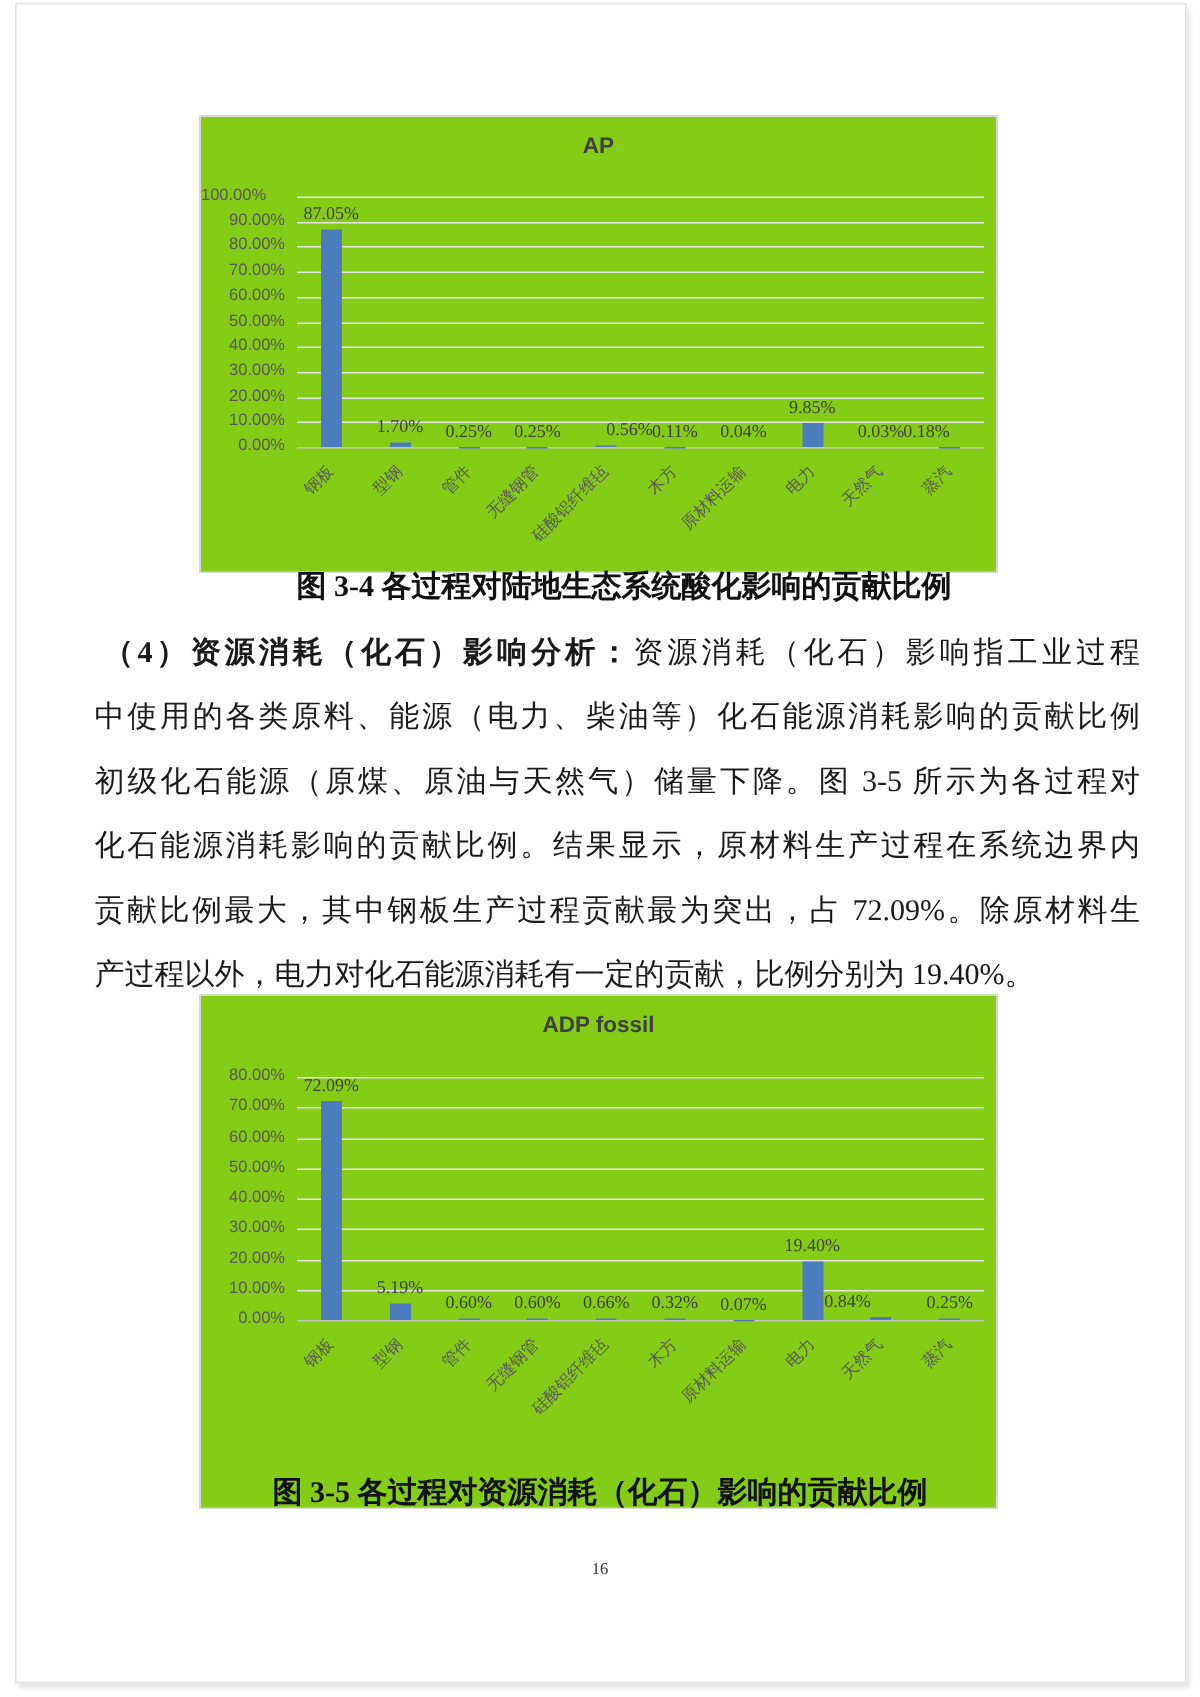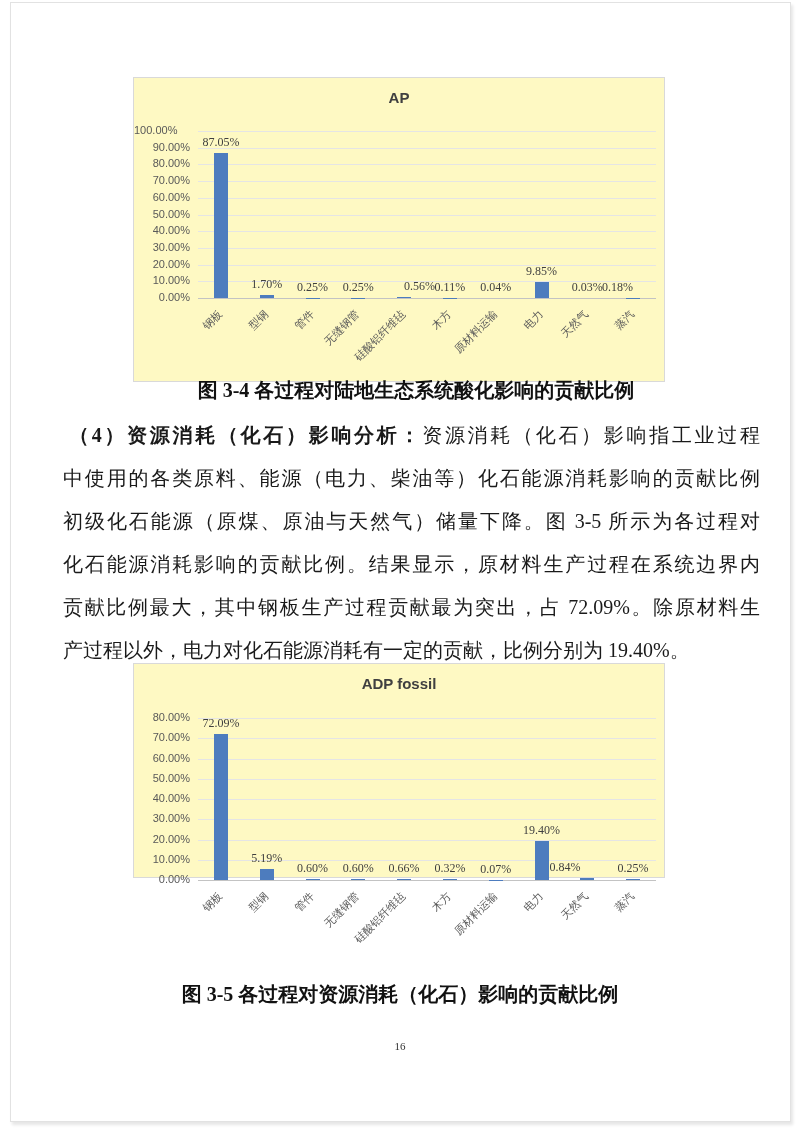--- a/index.html
+++ b/index.html
@@ -1,20 +1,20 @@
 <!DOCTYPE html>
 <html><head>
 <meta charset="utf-8">
 <style>
   html,body{margin:0;padding:0;background:#fff;}
   #page{position:relative;width:800px;height:1131px;background:#ffffff;overflow:hidden;
         font-family:"Liberation Serif","DejaVu Serif",serif;}
   .page-sheet{position:absolute;left:10px;top:2px;width:779px;height:1118px;
               border:1px solid #e2e2e2;box-shadow:2px 3px 3px rgba(0,0,0,0.10);pointer-events:none;}
-  .chartbox{position:absolute;box-sizing:border-box;background:#fef9c3;border:1px solid #d9d9d9;}
+  .chartbox{position:absolute;box-sizing:border-box;background:#84cc16;border:1px solid #d9d9d9;}
   .ctitle{position:absolute;font-family:"Liberation Sans","DejaVu Sans",sans-serif;
           font-size:15px;font-weight:bold;color:#404040;}
   .grid{position:absolute;height:1px;background:#e5e5e5;}
   .axis{position:absolute;height:1px;background:#c3c3c3;}
   .tick{position:absolute;font-family:"Liberation Sans","DejaVu Sans",sans-serif;
         font-size:11px;color:#595959;line-height:13px;}
   .dlabel{position:absolute;font-family:Liberation Serif, serif;
         font-size:12px;color:#3f3f3f;line-height:13px;}
   .xlabel{position:absolute;font-family:"Liberation Sans","DejaVu Sans",sans-serif;
         font-size:11px;color:#595959;white-space:nowrap;
@@ -97,21 +97,21 @@
 
   <div id="para">
       <div class="pline first"><span class="blead">（4）资源消耗（化石）影响分析：</span><span>资源消耗（化石）影响指工业过程</span></div>
       <div class="pline"><span>中使用的各类原料、能源（电力、柴油等）化石能源消耗影响的贡献比例</span></div>
       <div class="pline"><span>初级化石能源（原煤、原油与天然气）储量下降。图 3-5 所示为各过程对</span></div>
       <div class="pline"><span>化石能源消耗影响的贡献比例。结果显示，原材料生产过程在系统边界内</span></div>
       <div class="pline"><span>贡献比例最大，其中钢板生产过程贡献最为突出，占 72.09%。除原材料生</span></div>
       <div class="pline last"><span>产过程以外，电力对化石能源消耗有一定的贡献，比例分别为 19.40%。</span></div>
     </div>
 
-  <div id="chart2" class="chartbox" style="left:133px;top:663px;width:532px;height:215px;">
+  <div id="chart2" class="chartbox" style="left:133px;top:663px;width:532px;height:343px;">
       <div class="ctitle" style="left: 0px; width: 530px; top: 11px; text-align: center;">ADP fossil</div>
       <div class="tick" style="left: 0px; width: 56px; top: 209px; text-align: right;">0.00%</div>
       <div class="grid" style="left: 64px; width: 458px; top: 195.75px;"></div>
       <div class="tick" style="left: 0px; width: 56px; top: 188.75px; text-align: right;">10.00%</div>
       <div class="grid" style="left: 64px; width: 458px; top: 175.5px;"></div>
       <div class="tick" style="left: 0px; width: 56px; top: 168.5px; text-align: right;">20.00%</div>
       <div class="grid" style="left: 64px; width: 458px; top: 155.25px;"></div>
       <div class="tick" style="left: 0px; width: 56px; top: 148.25px; text-align: right;">30.00%</div>
       <div class="grid" style="left: 64px; width: 458px; top: 135px;"></div>
       <div class="tick" style="left: 0px; width: 56px; top: 128px; text-align: right;">40.00%</div>

